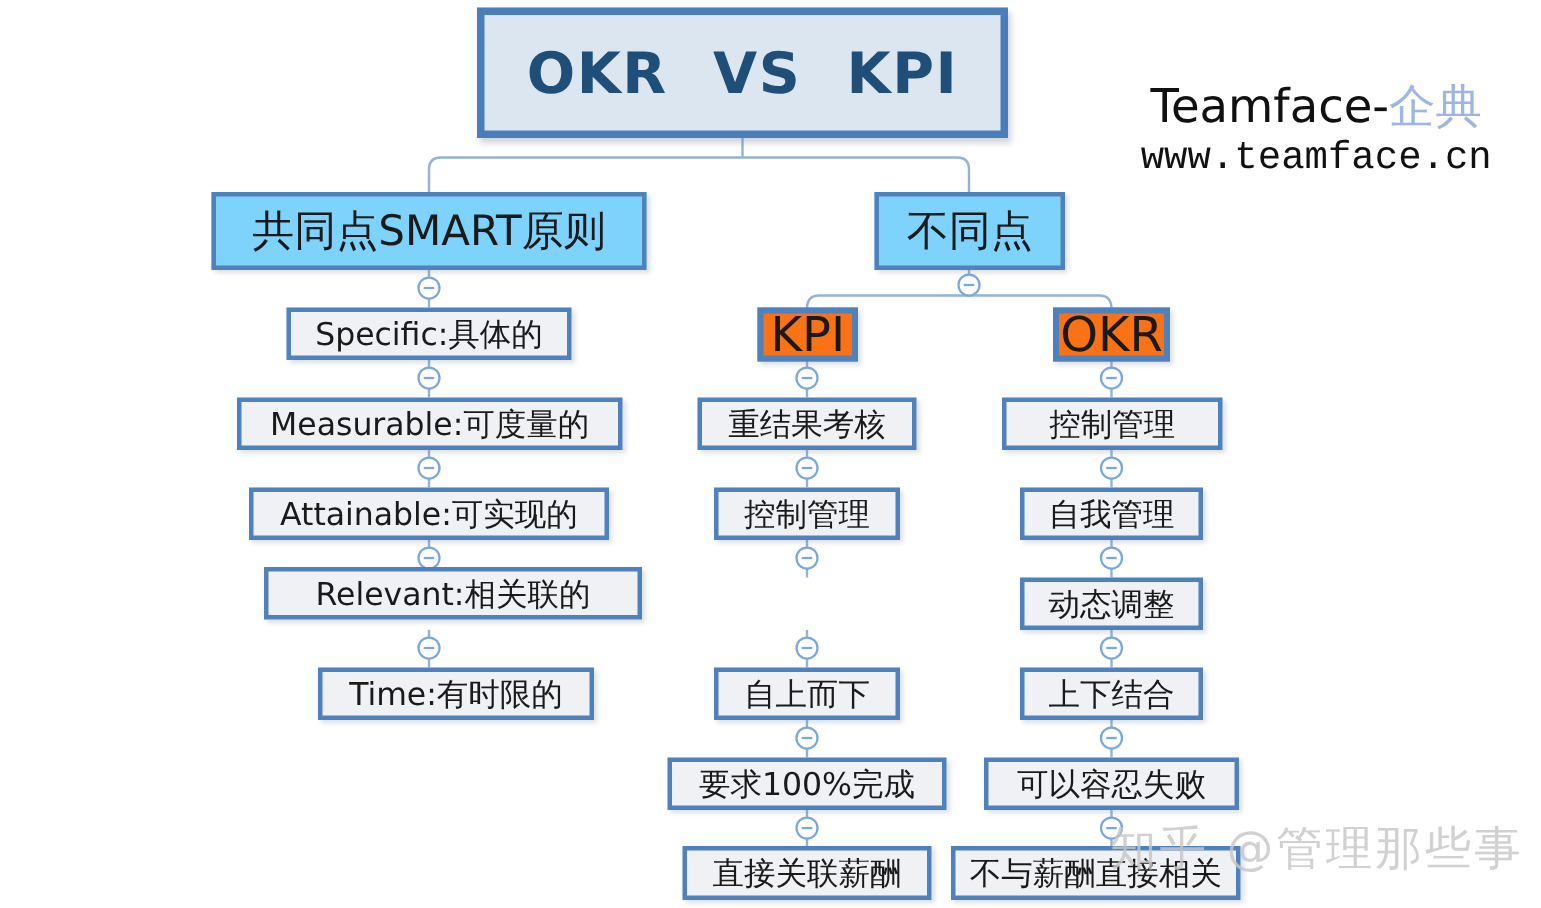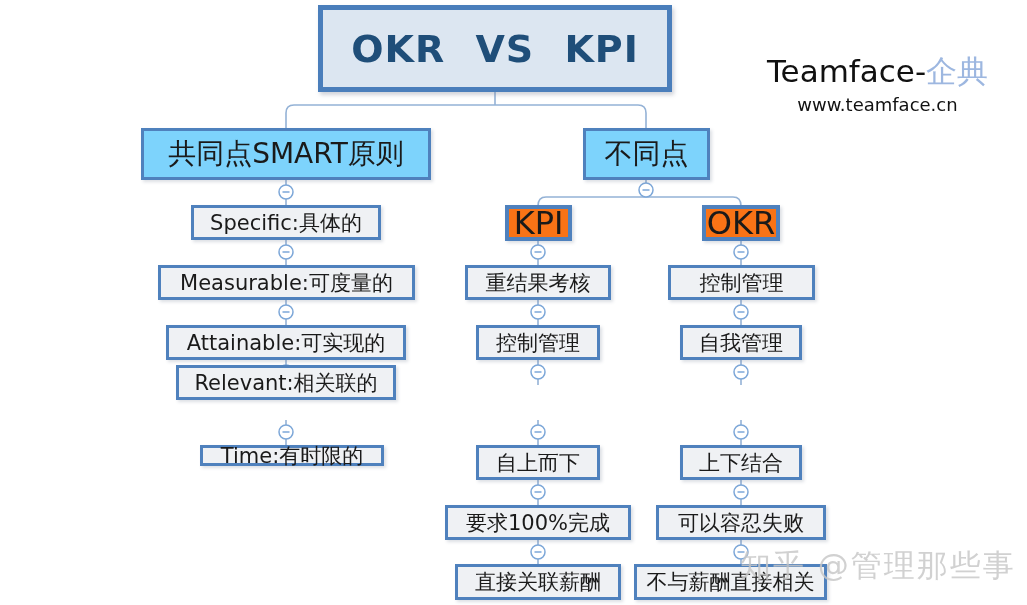--- a/index.html
+++ b/index.html
@@ -21,21 +21,21 @@
     color:#1f4e79;font-weight:bold;font-size:38px;word-spacing:16px;letter-spacing:1px;
     box-shadow:2px 3px 4px rgba(120,130,150,0.35);
   }
   .node.colhead{font-size:32px;border-width:4px;background:#f97316;}
   .brand{
     position:absolute;left:760px;top:6px;width:235px;z-index:2;
     text-align:center;color:#111111;
   }
   .brand .line1{font-size:31px;line-height:40px;margin-top:45px;}
   .brand .line1 .suffix{color:#9db7e0;}
-  .brand .line2{font-size:18px;line-height:28px;}
+  .brand .line2{font-size:26px;line-height:28px;font-family:Liberation Mono, monospace;}
   .watermark{
     position:absolute;left:740px;top:545px;z-index:5;
     font-size:31px;letter-spacing:2px;color:#c7c7c7;opacity:0.82;white-space:nowrap;
   }
 </style>
 </head>
 <body>
 
 <div class="stage">
 
@@ -149,34 +149,35 @@
 
   <div class="brand">
     <div class="line1"><span>Teamface-</span><span class="suffix">企典</span></div>
     <div class="line2">www.teamface.cn</div>
   </div>
 
   <div class="node header" style="left:141px;top:128px;width:290px;height:52px">共同点SMART原则</div>
   <div class="node" style="left:191px;top:205px;width:190px;height:35px">Specific:具体的</div>
   <div class="node" style="left:158px;top:265px;width:257px;height:35px">Measurable:可度量的</div>
   <div class="node" style="left:166px;top:325px;width:240px;height:35px">Attainable:可实现的</div>
-  <div class="node" style="left:176px;top:365px;width:220px;height:35px">Relevant:相关联的</div>
-  <div class="node" style="left:200px;top:445px;width:184px;height:21px">Time:有时限的</div>
+  <div class="node" style="left:176px;top:378px;width:252px;height:35px">Relevant:相关联的</div>
+  <div class="node" style="left:212px;top:445px;width:184px;height:35px">Time:有时限的</div>
 
   <div class="node header" style="left:583px;top:128px;width:127px;height:52px">不同点</div>
 
   <div class="node colhead" style="left:505px;top:205px;width:67px;height:36px">KPI</div>
   <div class="node" style="left:465px;top:265px;width:146px;height:35px">重结果考核</div>
   <div class="node" style="left:476px;top:325px;width:124px;height:35px">控制管理</div>
   <div class="node" style="left:476px;top:445px;width:124px;height:35px">自上而下</div>
   <div class="node" style="left:445px;top:505px;width:186px;height:35px">要求100%完成</div>
   <div class="node" style="left:455px;top:564px;width:166px;height:36px">直接关联薪酬</div>
 
   <div class="node colhead" style="left:702px;top:205px;width:78px;height:36px">OKR</div>
   <div class="node" style="left:668px;top:265px;width:147px;height:35px">控制管理</div>
   <div class="node" style="left:680px;top:325px;width:122px;height:35px">自我管理</div>
+  <div class="node" style="left:680px;top:385px;width:122px;height:35px">动态调整</div>
   <div class="node" style="left:680px;top:445px;width:122px;height:35px">上下结合</div>
   <div class="node" style="left:656px;top:505px;width:170px;height:35px">可以容忍失败</div>
   <div class="node" style="left:634px;top:564px;width:193px;height:36px">不与薪酬直接相关</div>
 
   <div class="watermark">知乎 @管理那些事</div>
 
 </div>
 
 </body></html>

